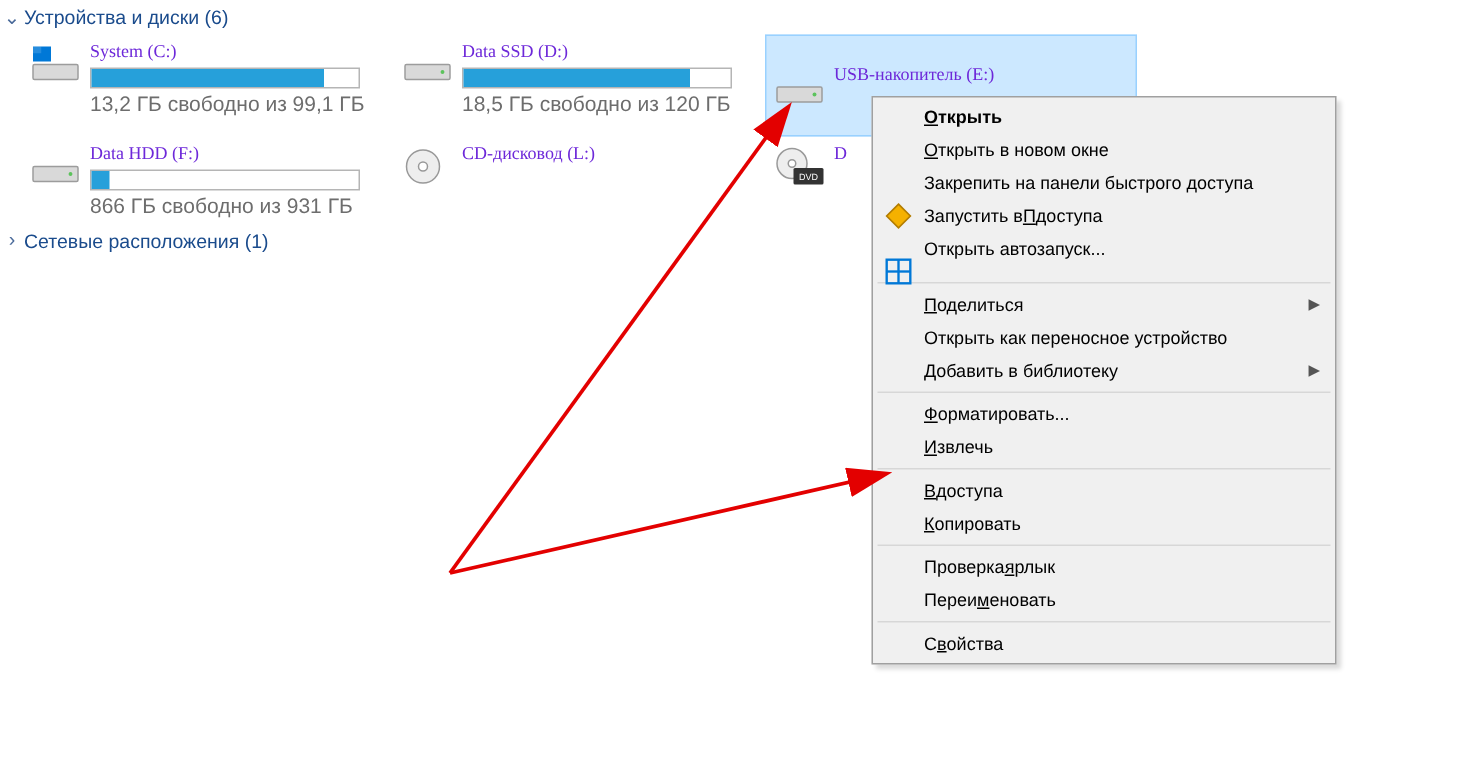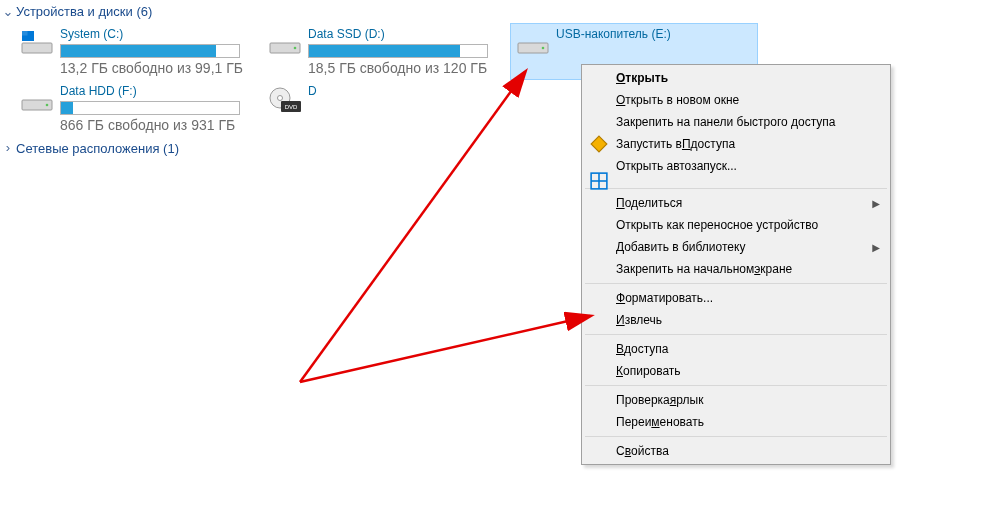--- a/index.html
+++ b/index.html
@@ -36,39 +36,40 @@
   }
   .drive {
     width: 248px;
     padding: 4px 6px;
     display: flex;
     align-items: flex-start;
   }
   .drive.selected {
     background: #cce8ff;
     border: 1px solid #99d1ff;
-    padding: 3px 5px;
+    padding: 18px 5px;
   }
   .drive-icon {
     width: 34px;
     height: 28px;
     flex-shrink: 0;
     margin-top: 2px;
   }
   .drive-body {
     flex: 1;
     padding-left: 6px;
     min-width: 0;
   }
   .drive-name {
     font-size: 12px;
-    color: #0369a1;
+    color: #6d28d9;
     white-space: nowrap;
     overflow: hidden;
     text-overflow: ellipsis;
+    font-family: Liberation Serif, serif;
   }
   .drive-bar {
     width: 180px;
     height: 14px;
     border: 1px solid #b5b5b5;
     margin: 3px 0 2px 0;
     background: #fff;
     position: relative;
   }
   .drive-bar-fill {
@@ -189,20 +190,31 @@
     </span>
     <div class="drive-body">
       <div class="drive-name">Data HDD (F:)</div>
       <div class="drive-bar">
           <div class="drive-bar-fill" style="width:7%"></div>
         </div>
       <div class="drive-sub">866 ГБ свободно из 931 ГБ</div>
     </div>
   </div>
 
+  <div class="drive">
+    <span class="drive-icon">
+      <svg viewBox="0 0 34 28">
+          <circle cx="14" cy="14" r="11" fill="#eee" stroke="#999"></circle>
+          <circle cx="14" cy="14" r="3" fill="#fff" stroke="#999"></circle>
+        </svg>
+    </span>
+    <div class="drive-body">
+      <div class="drive-name">CD-дисковод (L:)</div>
+    </div>
+  </div>
 
   <div class="drive">
     <span class="drive-icon">
       <svg viewBox="0 0 34 28">
           <circle cx="12" cy="12" r="10" fill="#eee" stroke="#999"></circle>
           <circle cx="12" cy="12" r="2.5" fill="#fff" stroke="#999"></circle>
           <rect x="13" y="15" width="20" height="11" rx="1" fill="#333"></rect>
           <text x="23" y="23" font-size="6" fill="#fff" text-anchor="middle" font-family="sans-serif">DVD</text>
         </svg>
     </span>
@@ -258,25 +270,20 @@
       <span>оделиться</span>
       <span class="arrow">▶</span>
     </div>
   <div class="cm-item">
       <span>Открыть как переносное устройство</span>
     </div>
   <div class="cm-item">
       <span class="u">Д</span>
       <span>обавить в библиотеку</span>
       <span class="arrow">▶</span>
-    </div>
-  <div class="cm-item">
-      <span>Закрепить на начальном </span>
-      <span class="u">э</span>
-      <span>кране</span>
     </div>
   <div class="cm-sep"></div>
   <div class="cm-item">
       <span class="u">Ф</span>
       <span>орматировать...</span>
     </div>
   <div class="cm-item">
       <span class="u">И</span>
       <span>звлечь</span>
     </div>

